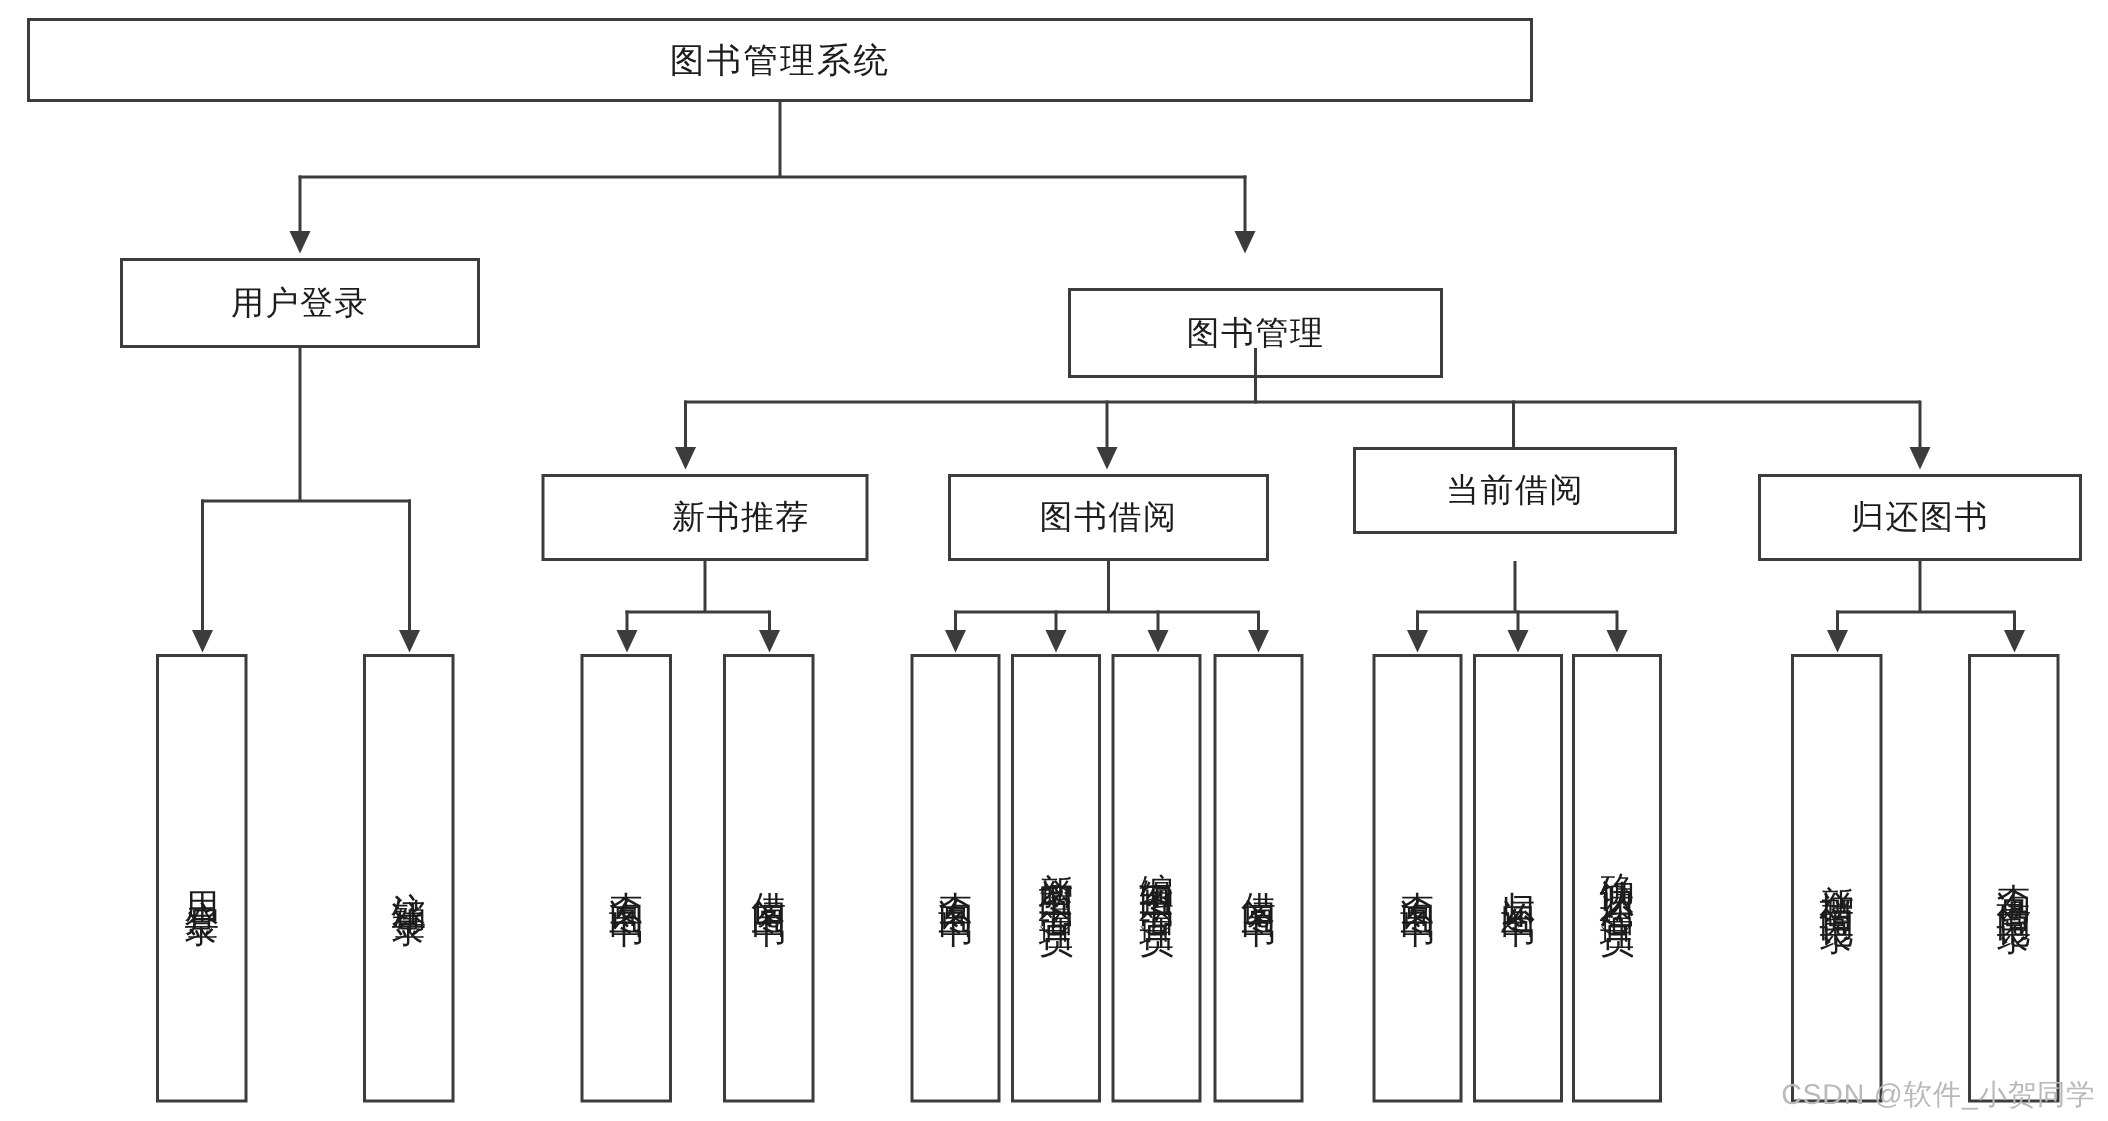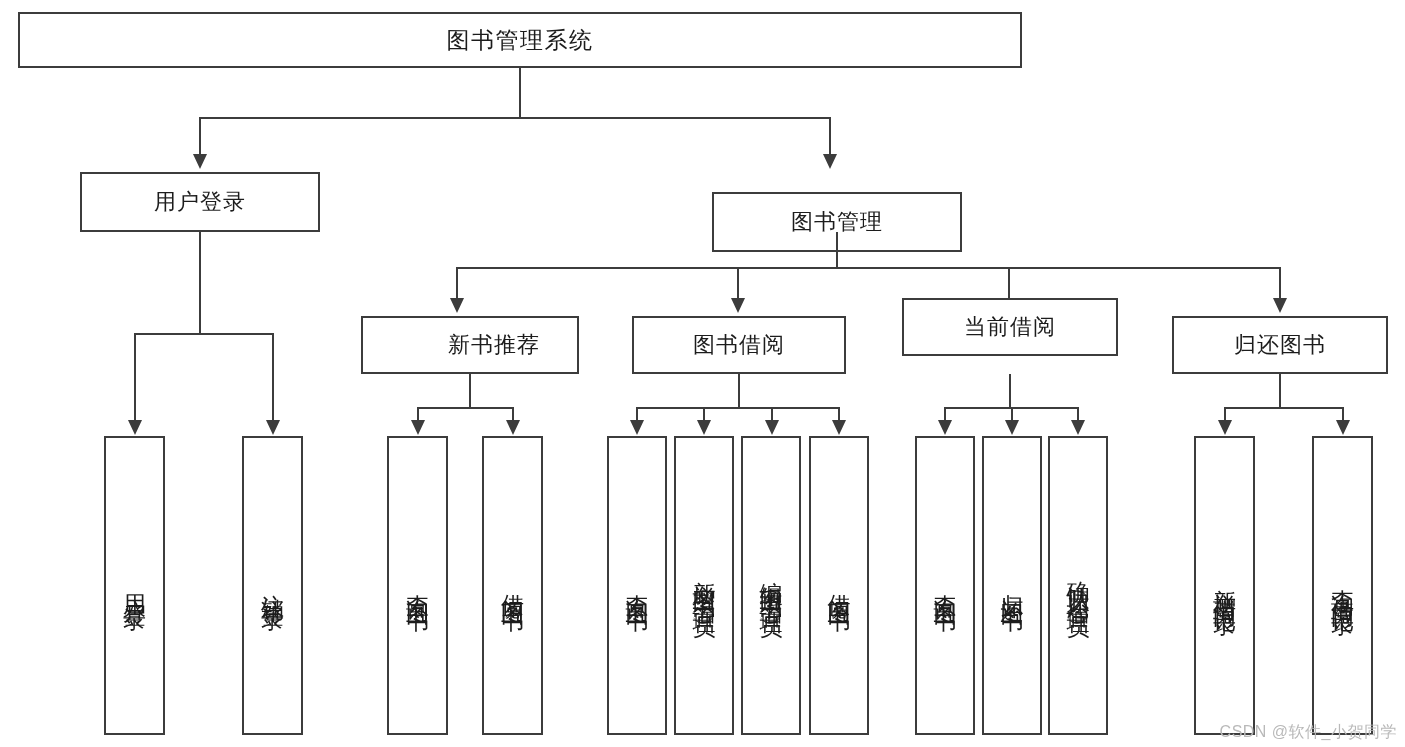--- a/index.html
+++ b/index.html
@@ -67,21 +67,21 @@
     width: 0;
     height: 0;
     border-left: 7px solid transparent;
     border-right: 7px solid transparent;
     border-top: 15px solid #3c3c3c;
   }
   .watermark {
     position: absolute;
     right: 8px;
     bottom: 4px;
-    font-size: 16px;
+    font-size: 19px;
     color: #b9b9b9;
     letter-spacing: 0.5px;
     white-space: nowrap;
   }
 </style>
 </head>
 <body>
 
 <div id="canvas">
 

